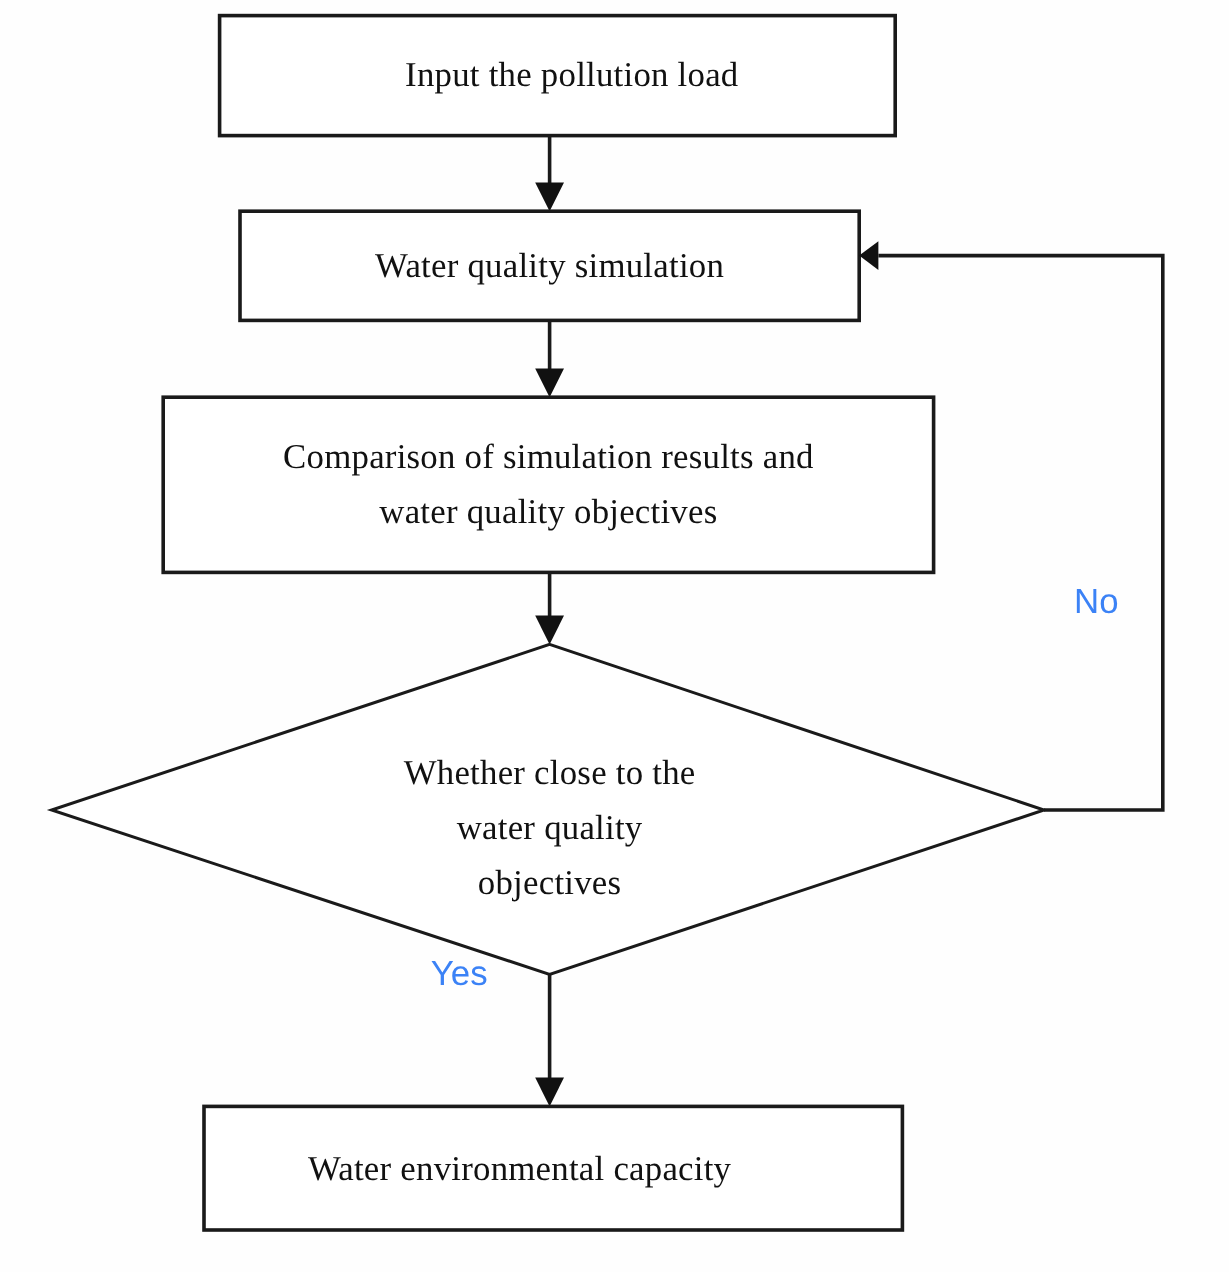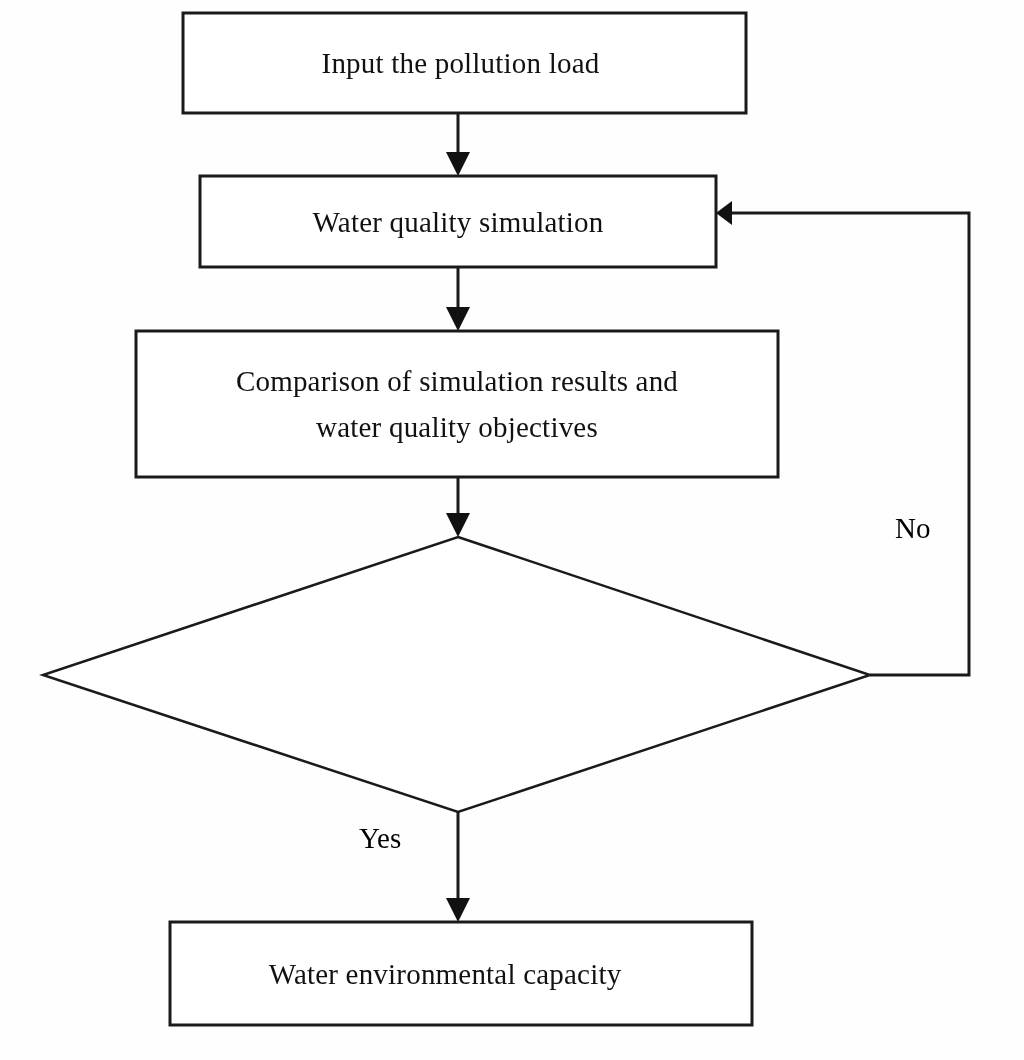--- a/index.html
+++ b/index.html
@@ -34,26 +34,25 @@
     font-family: "Liberation Serif", "DejaVu Serif", serif;
     font-size: 29px;
     line-height: 46px;
     color: #111111;
     letter-spacing: 0.2px;
     white-space: pre-line;
     pointer-events: none;
   }
   .edge-label {
     position: absolute;
-    font-family: Liberation Serif, serif;
+    font-family: Liberation Sans, sans-serif;
     font-size: 29px;
     line-height: 32px;
-    color: #000000;
+    color: #3b82f6;
     white-space: nowrap;
-    margin-top: 26px;
   }
 </style>
 </head>
 <body>
 
 <div id="canvas">
 
   <svg id="flow-svg" viewBox="0 0 1024 1060" xmlns="http://www.w3.org/2000/svg">
 
     <rect x="183" y="13" width="563" height="100" fill="#ffffff" stroke="#1a1a1a" stroke-width="3"></rect>
@@ -85,27 +84,30 @@
     </g>
 
     <rect x="170" y="922" width="582" height="103" fill="#ffffff" stroke="#1a1a1a" stroke-width="3"></rect>
 
     <g>
       <polyline points="870,675 969,675 969,213 732,213" fill="none" stroke="#1a1a1a" stroke-width="3"></polyline>
       <polygon points="732,201 732,225 716,213" fill="#111111"></polygon>
     </g>
   </svg>
 
-  <div class="node-label" style="left:179px; top:13px; width:563px; height:100px;">Input the pollution load</div>
+  <div class="node-label" style="left:195px; top:13px; width:563px; height:100px;">Input the pollution load</div>
 
   <div class="node-label" style="left:200px; top:176px; width:516px; height:91px;">Water quality simulation</div>
 
   <div class="node-label" style="left:136px; top:331px; width:642px; height:146px;font-family:Liberation Serif, serif;">Comparison of simulation results and
 water quality objectives</div>
 
+  <div class="node-label" style="left:258px; top:620px; width:400px; height:140px;">Whether close to the
+water quality
+objectives</div>
 
-  <div class="node-label" style="left:186px; top:922px; width:478px; height:103px;padding-left:20px;">Water environmental capacity</div>
+  <div class="node-label" style="left:174px; top:922px; width:478px; height:103px;padding-left:20px;">Water environmental capacity</div>
 
   <div class="edge-label" style="left:895px; top:486px;">No</div>
 
   <div class="edge-label" style="left:359px; top:796px;">Yes</div>
 
 </div>
 
 </body></html>

